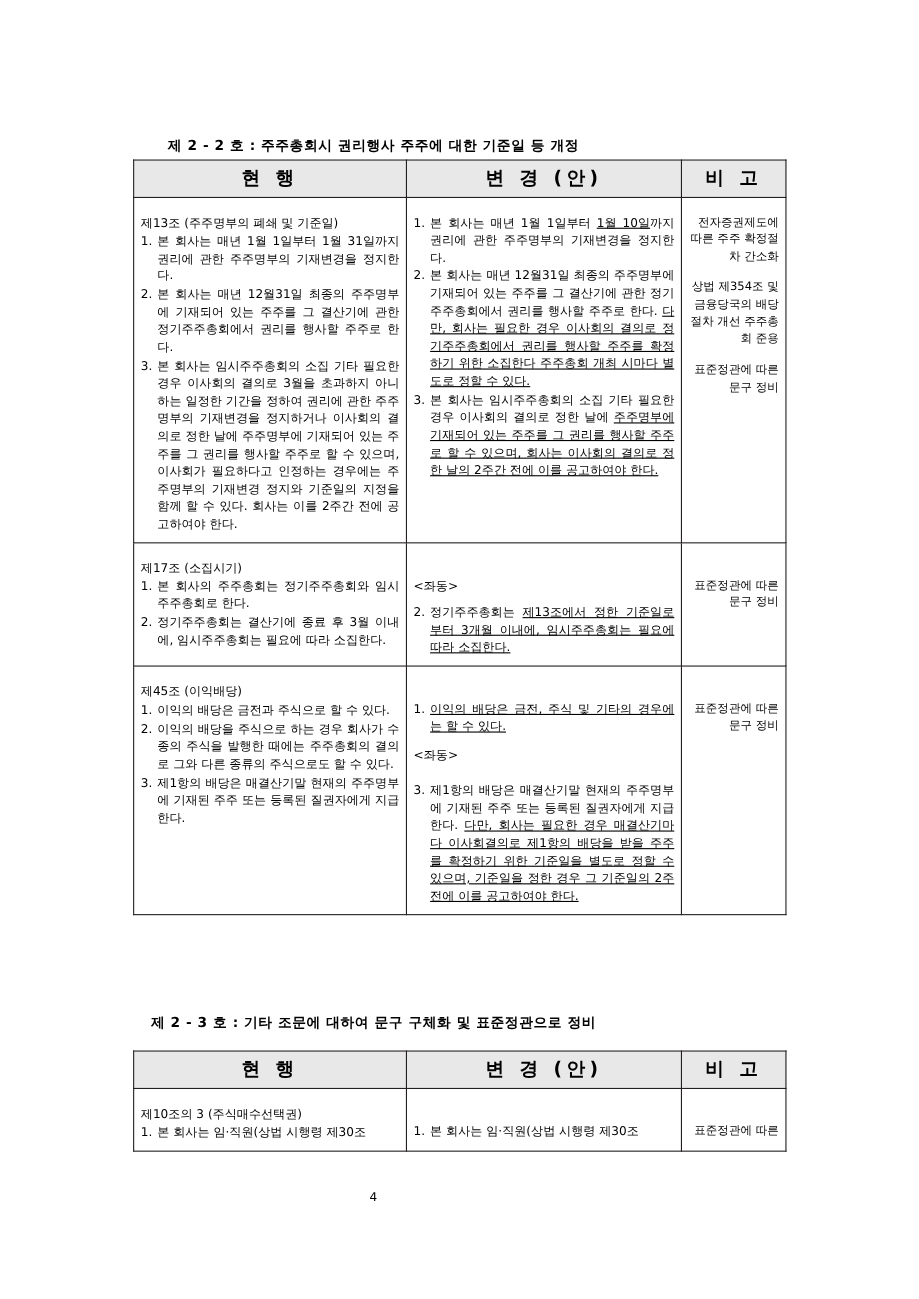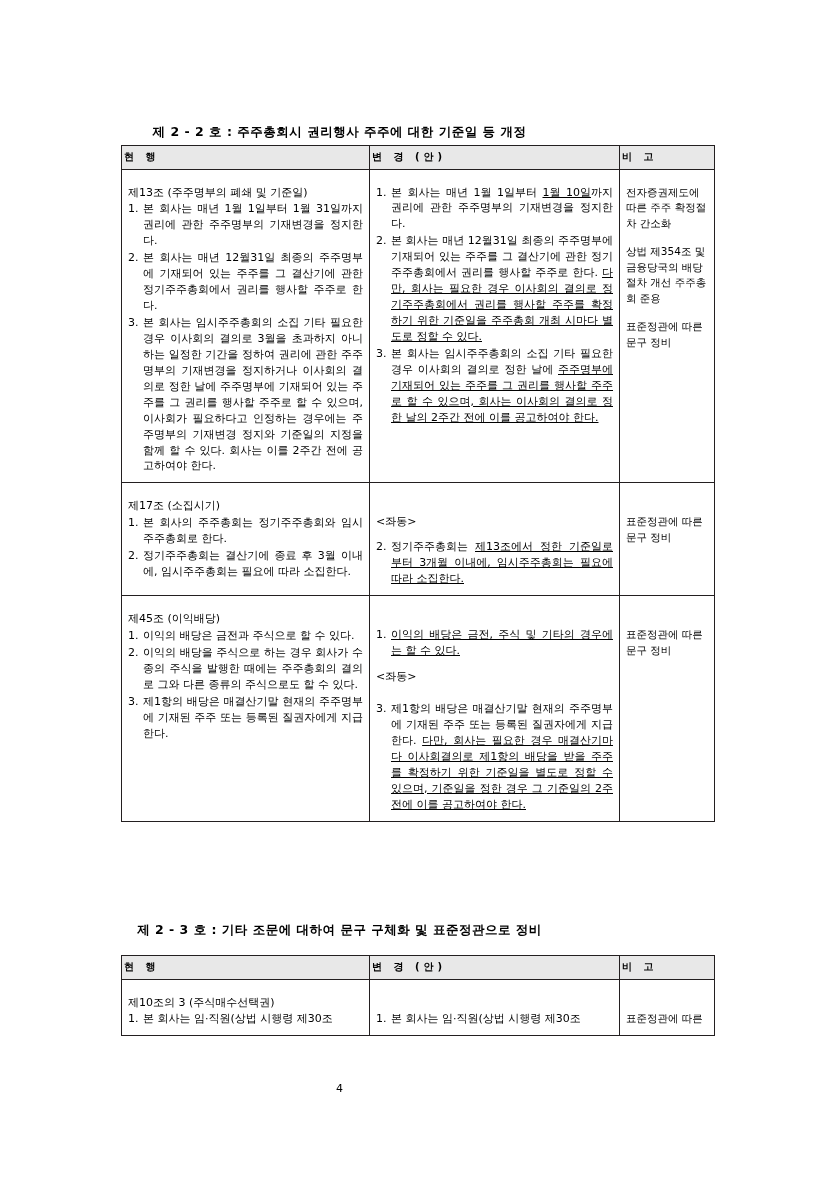--- a/index.html
+++ b/index.html
@@ -59,33 +59,33 @@
     width: 593px;
   }
   table.doc-table th,
   table.doc-table td {
     border: 1px solid #231f20;
     vertical-align: top;
     padding: 15px 6px 7px 6px;
   }
   table.doc-table thead th {
     background: #e8e8e8;
-    text-align: left;
+    text-align: center;
     font-weight: bold;
-    font-size: 10px;
+    font-size: 17px;
     letter-spacing: 4px;
     padding: 4px 2px;
     vertical-align: middle;
   }
   col.c-cur { width: 248px; }
   col.c-new { width: 250px; }
   col.c-note { width: 95px; }
 
   .cell-note {
-    text-align: left;
+    text-align: right;
     font-size: 10.5px;
     line-height: 1.5;
   }
   .note-block {
     margin-bottom: 12px;
   }
   .note-block:last-child { margin-bottom: 0; }
 
   .art-head {
     margin: 0 0 1px 0;
@@ -149,21 +149,21 @@
           <p class="art-head">제13조 (주주명부의 폐쇄 및 기준일)</p>
           <ol class="items">
             <li><span class="num">1.</span><span>본 회사는 매년 1월 1일부터 1월 31일까지 권리에 관한 주주명부의 기재변경을 정지한다.</span></li>
             <li><span class="num">2.</span><span>본 회사는 매년 12월31일 최종의 주주명부에 기재되어 있는 주주를 그 결산기에 관한 정기주주총회에서 권리를 행사할 주주로 한다.</span></li>
             <li><span class="num">3.</span><span>본 회사는 임시주주총회의 소집 기타 필요한 경우 이사회의 결의로 3월을 초과하지 아니하는 일정한 기간을 정하여 권리에 관한 주주명부의 기재변경을 정지하거나 이사회의 결의로 정한 날에 주주명부에 기재되어 있는 주주를 그 권리를 행사할 주주로 할 수 있으며, 이사회가 필요하다고 인정하는 경우에는 주주명부의 기재변경 정지와 기준일의 지정을 함께 할 수 있다. 회사는 이를 2주간 전에 공고하여야 한다.</span></li>
           </ol>
         </td>
         <td>
           <ol class="items">
             <li><span class="num">1.</span><span><span>본 회사는 매년 1월 1일부터 </span><span class="u">1월 10일</span><span>까지 권리에 관한 주주명부의 기재변경을 정지한다.</span></span></li>
-            <li><span class="num">2.</span><span><span>본 회사는 매년 12월31일 최종의 주주명부에 기재되어 있는 주주를 그 결산기에 관한 정기주주총회에서 권리를 행사할 주주로 한다. </span><span class="u">다만, 회사는 필요한 경우 이사회의 결의로 정기주주총회에서 권리를 행사할 주주를 확정하기 위한 기준일을 주주총회 개최 시마다 별도로 정할 수 있다.</span><span></span></span></li>
+            <li><span class="num">2.</span><span><span>본 회사는 매년 12월31일 최종의 주주명부에 기재되어 있는 주주를 그 결산기에 관한 정기주주총회에서 권리를 행사할 주주로 한다. </span><span class="u">다만, 회사는 필요한 경우 이사회의 결의로 정기주주총회에서 권리를 행사할 주주를 확정하기 위한 소집한다 주주총회 개최 시마다 별도로 정할 수 있다.</span><span></span></span></li>
             <li><span class="num">3.</span><span><span>본 회사는 임시주주총회의 소집 기타 필요한 경우 이사회의 결의로 정한 날에 </span><span class="u">주주명부에 기재되어 있는 주주를 그 권리를 행사할 주주로 할 수 있으며, 회사는 이사회의 결의로 정한 날의 2주간 전에 이를 공고하여야 한다.</span><span></span></span></li>
           </ol>
         </td>
         <td class="cell-note">
           <div class="note-block">전자증권제도에 따른 주주 확정절차 간소화</div>
           <div class="note-block">상법 제354조 및 금융당국의 배당절차 개선 주주총회 준용</div>
           <div class="note-block">표준정관에 따른 문구 정비</div>
         </td>
       </tr>
 

